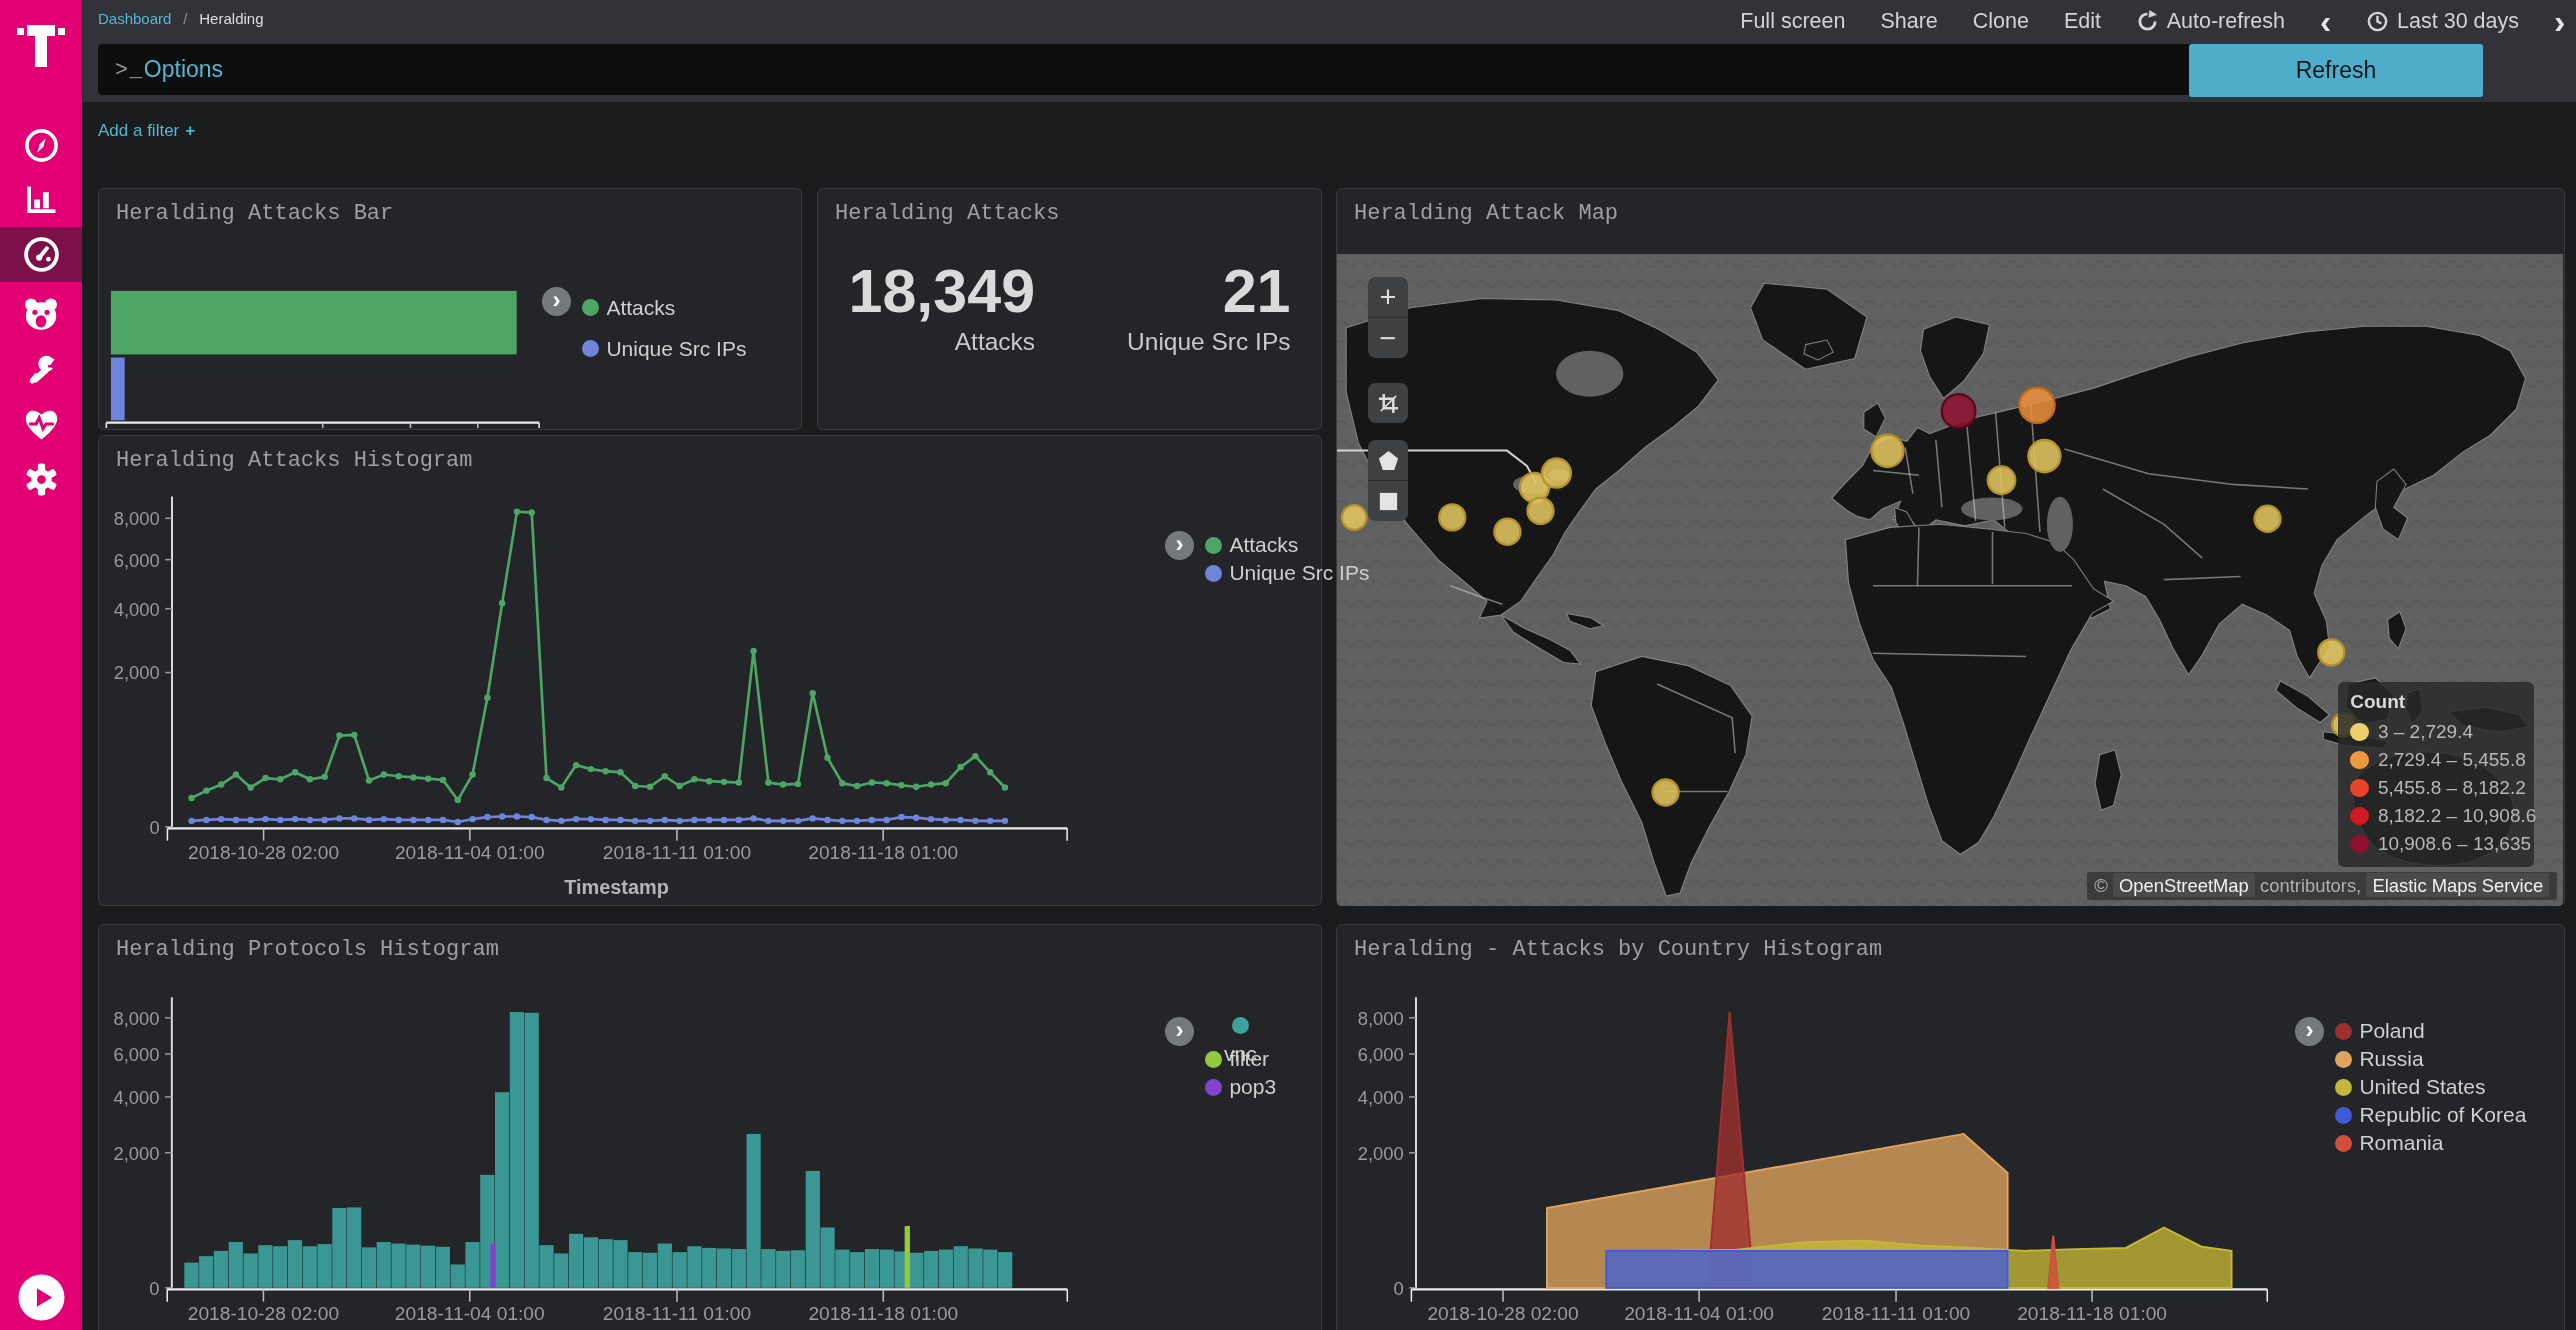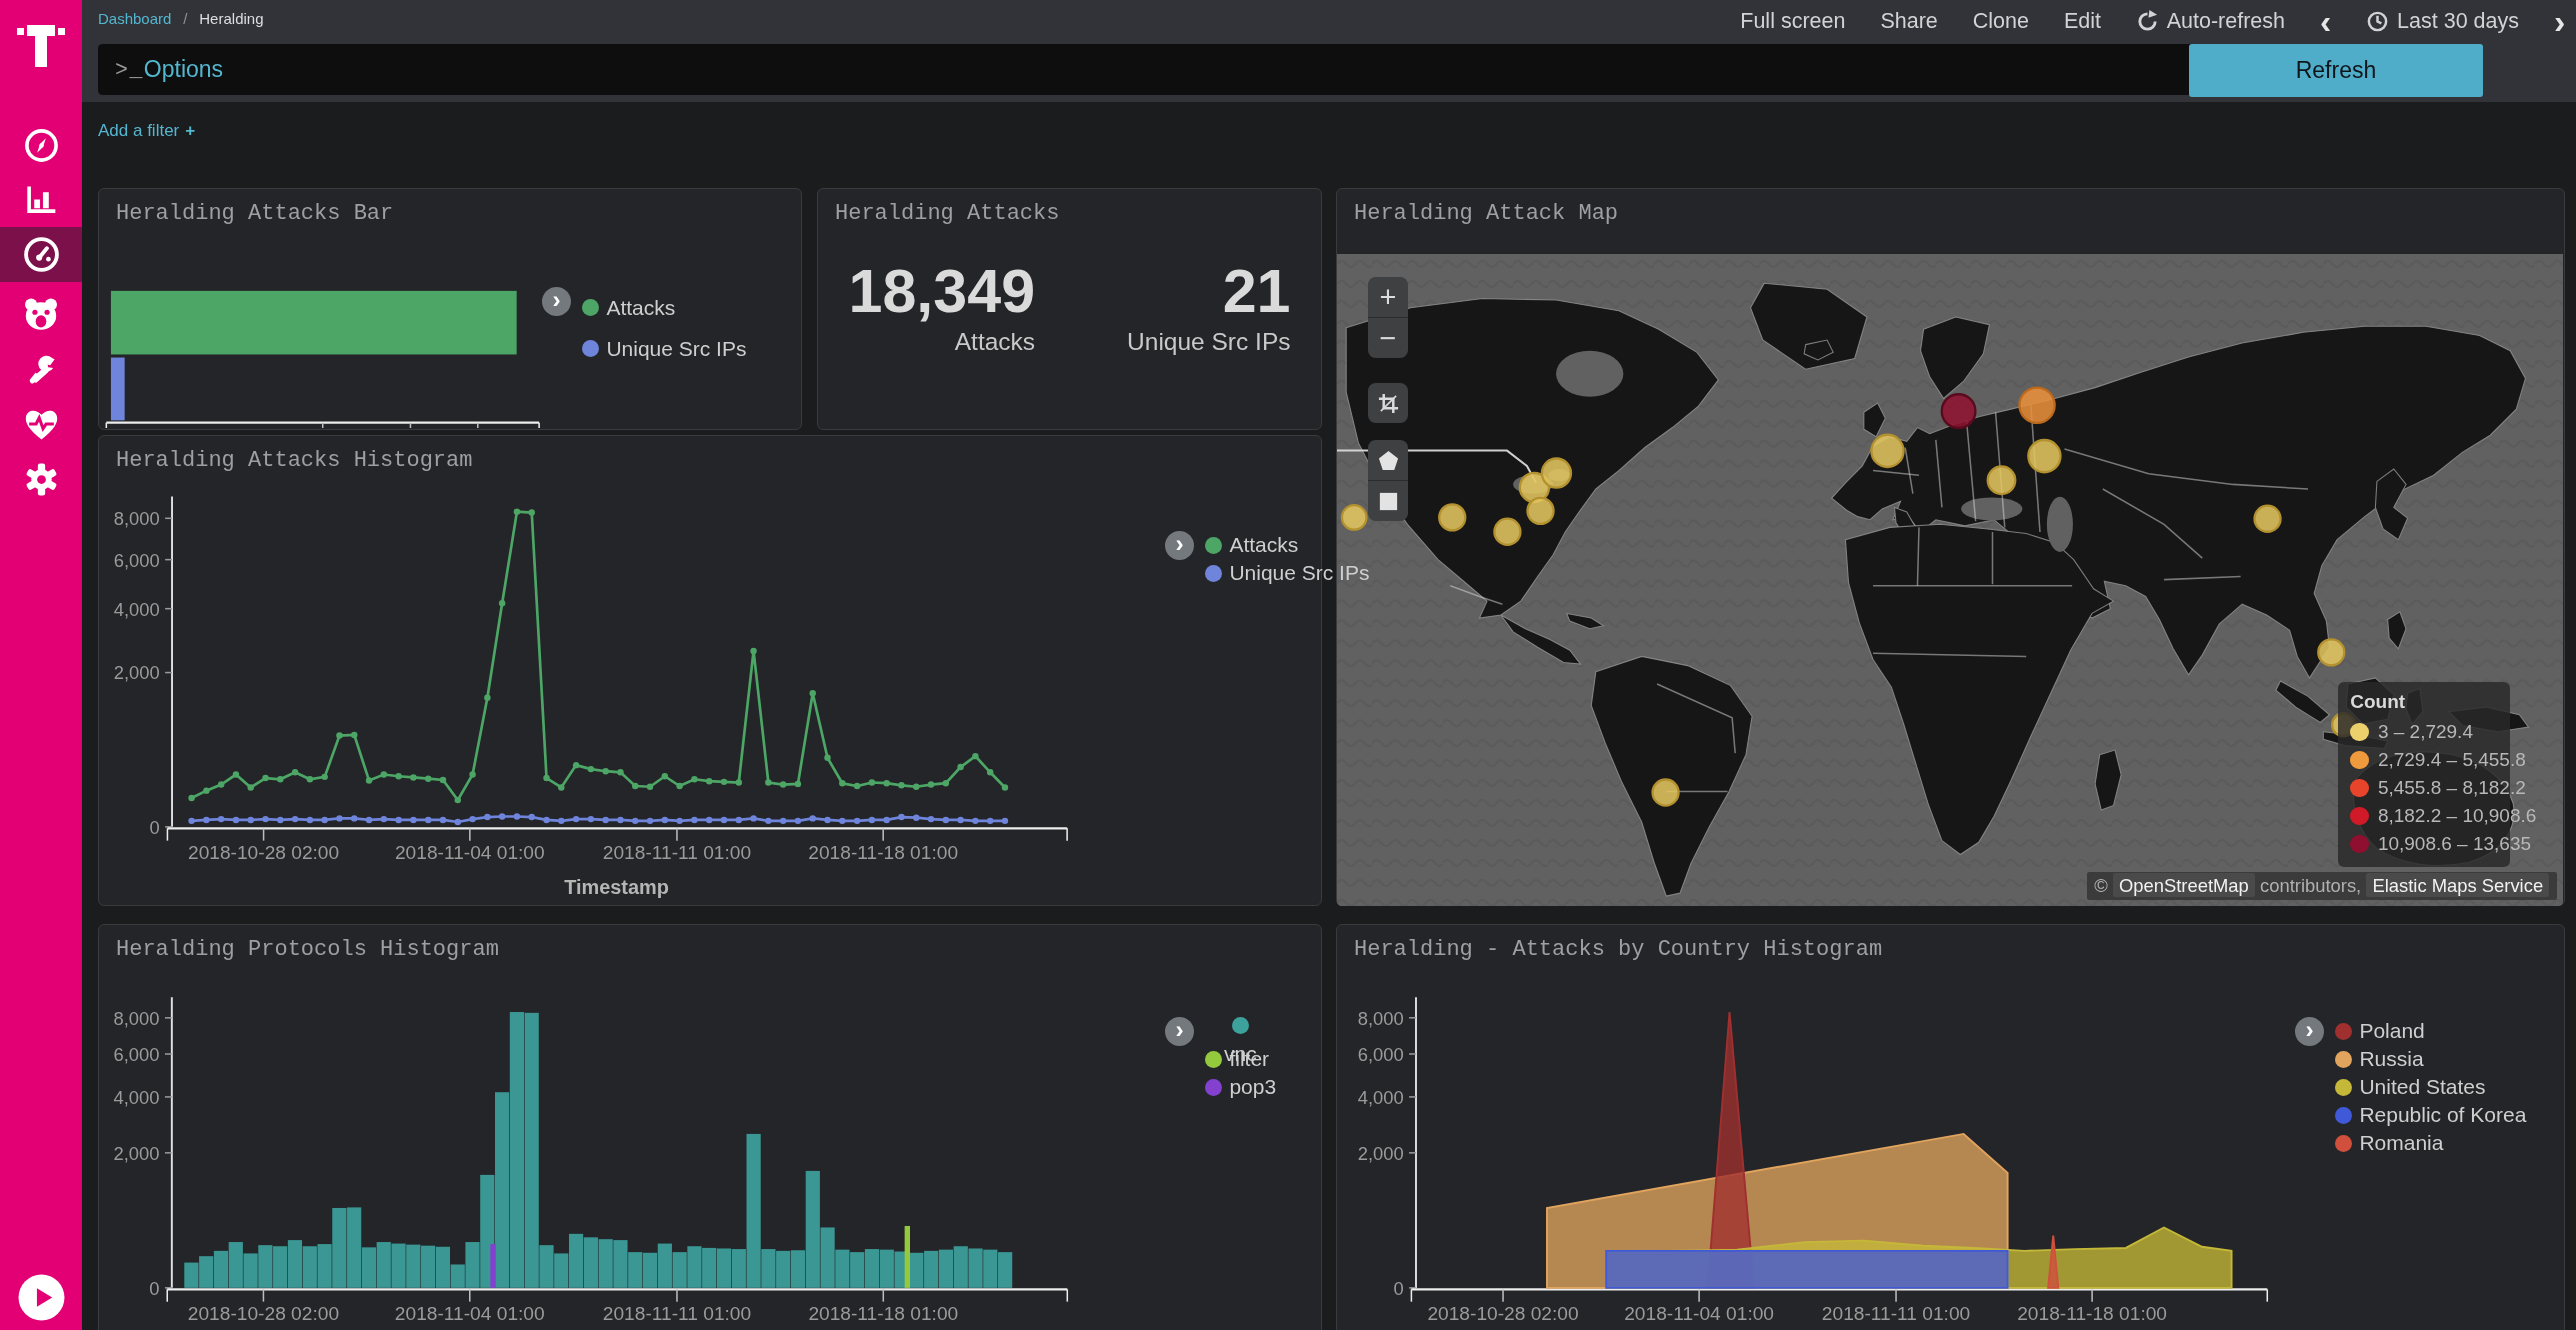--- a/index.html
+++ b/index.html
@@ -44,21 +44,21 @@
   .metric{text-align:right;}
   .mval{font-size:61px;font-weight:600;color:#dadada;line-height:1.1;}
   .mlab{font-size:24.5px;color:#c9c9c9;margin-top:3.1px;}
   
   #mapwrap{position:absolute;left:0px;top:65px;width:1226px;height:652px;overflow:hidden;border-radius:0 0 4.6px 4.6px;}
   #mapsvg{position:absolute;inset:0;}
   .mapctl{position:absolute;background:#3e4042;border-radius:7.7px;overflow:hidden;z-index:3;}
   .mapbtn{width:40px;height:40px;display:flex;align-items:center;justify-content:center;color:#dcdcdc;cursor:pointer;}
   .mapbtn+.mapbtn{border-top:1.5px solid #2b2c2e;}
   .mapbtn span{font-size:29px;line-height:1;}
-  #maplegend{position:absolute;left:1001px;top:428px;width:172px;background:rgba(40,40,40,.82);border-radius:6.1px;padding:9.2px 12.3px;box-sizing:border-box;z-index:3;}
+  #maplegend{position:absolute;left:1001px;top:428px;width:196px;background:rgba(40,40,40,.82);border-radius:6.1px;padding:9.2px 12.3px;box-sizing:border-box;z-index:3;}
   #maplegend .mltitle{font-size:19px;font-weight:700;color:#dadada;margin-bottom:4.6px;}
   .mlrow{display:flex;align-items:center;gap:9.2px;height:28px;}
   .mldot{width:18.4px;height:18.4px;border-radius:50%;flex:none;}
   .mllabel{font-size:19px;color:#b8b8b8;white-space:nowrap;}
   #attrib{position:absolute;right:6.1px;bottom:6.1px;font-size:18.4px;color:#b0b0b0;background:rgba(47,47,47,.75);padding:3.1px 7.7px;border-radius:2.3px;z-index:3;white-space:nowrap;}
   #attrib .chip{background:#4a4a4a;color:#f2f2f2;padding:1.5px 6.1px;border-radius:2.3px;}
   svg text{font-family:"Liberation Sans","DejaVu Sans",sans-serif;}
 </style>
 </head>
 <body>

